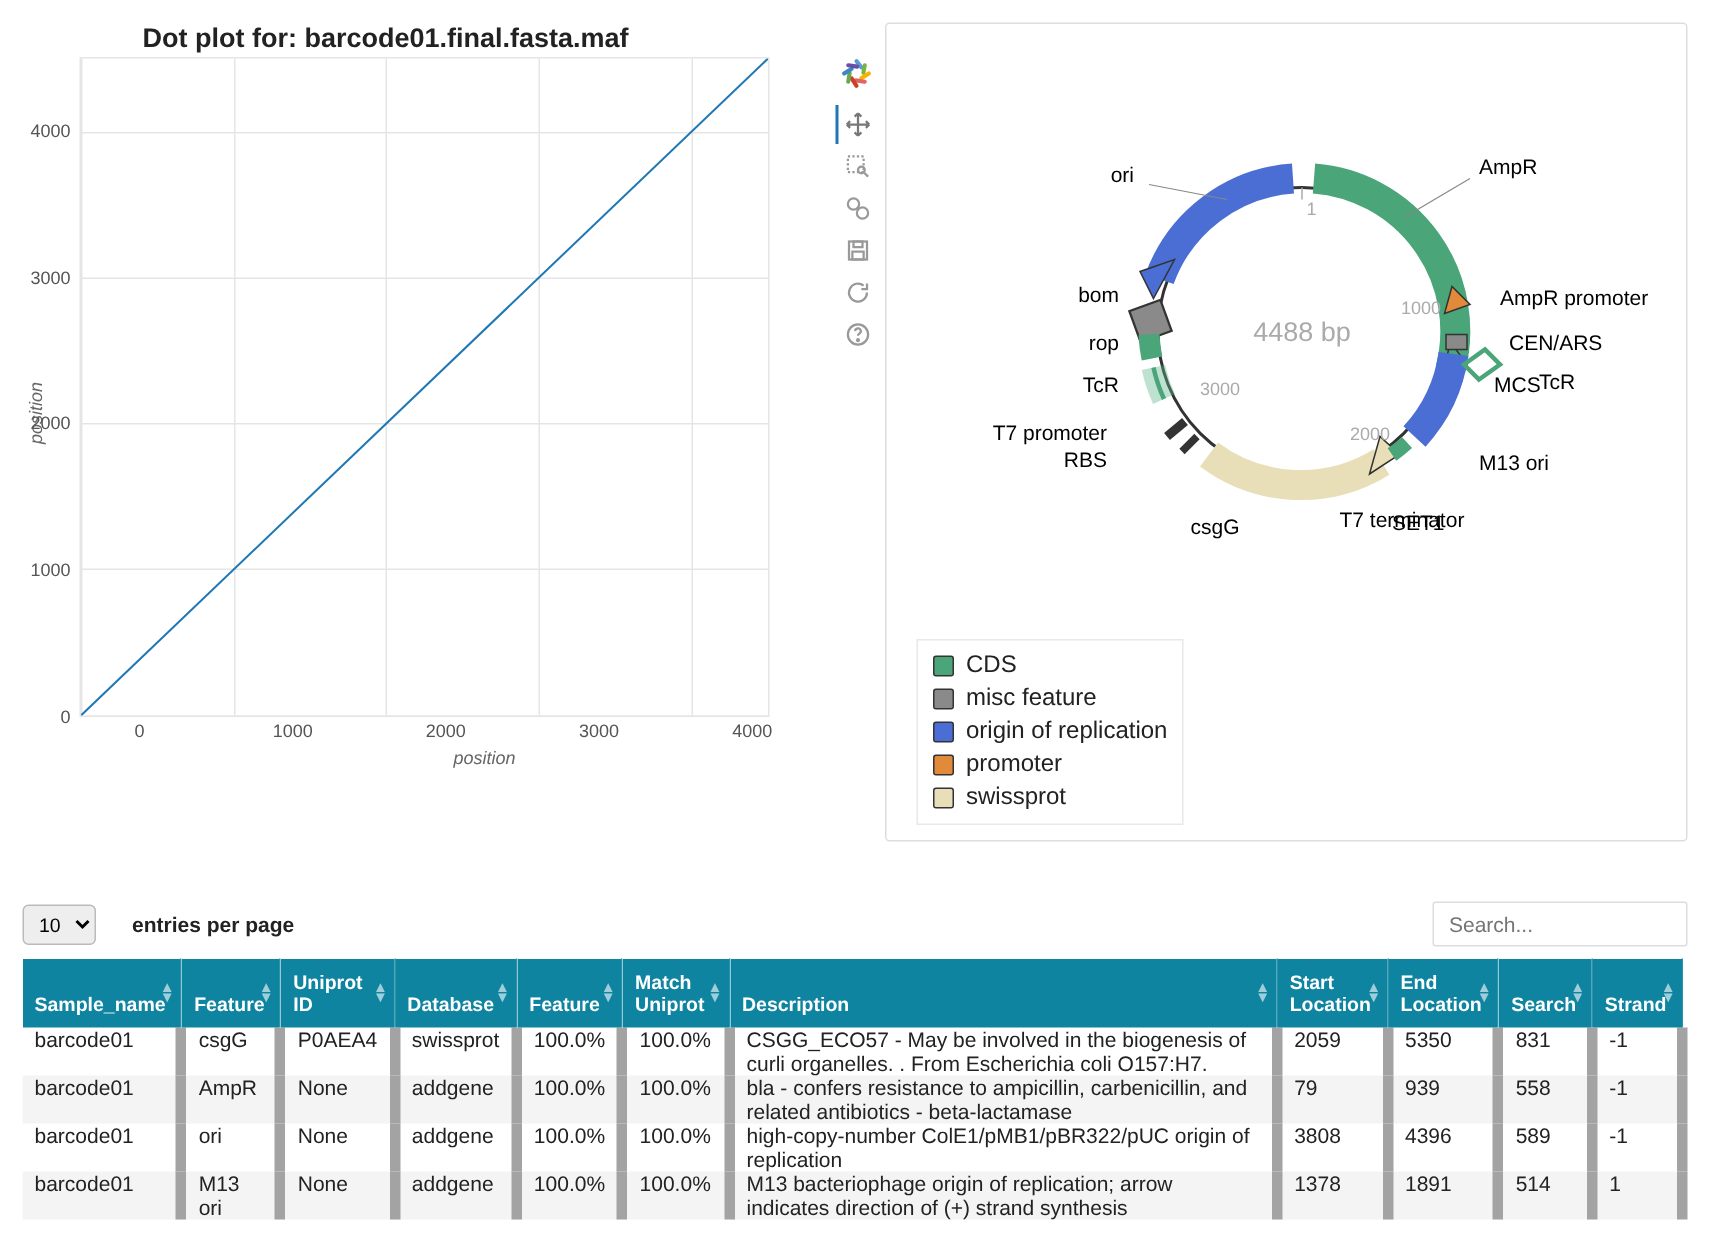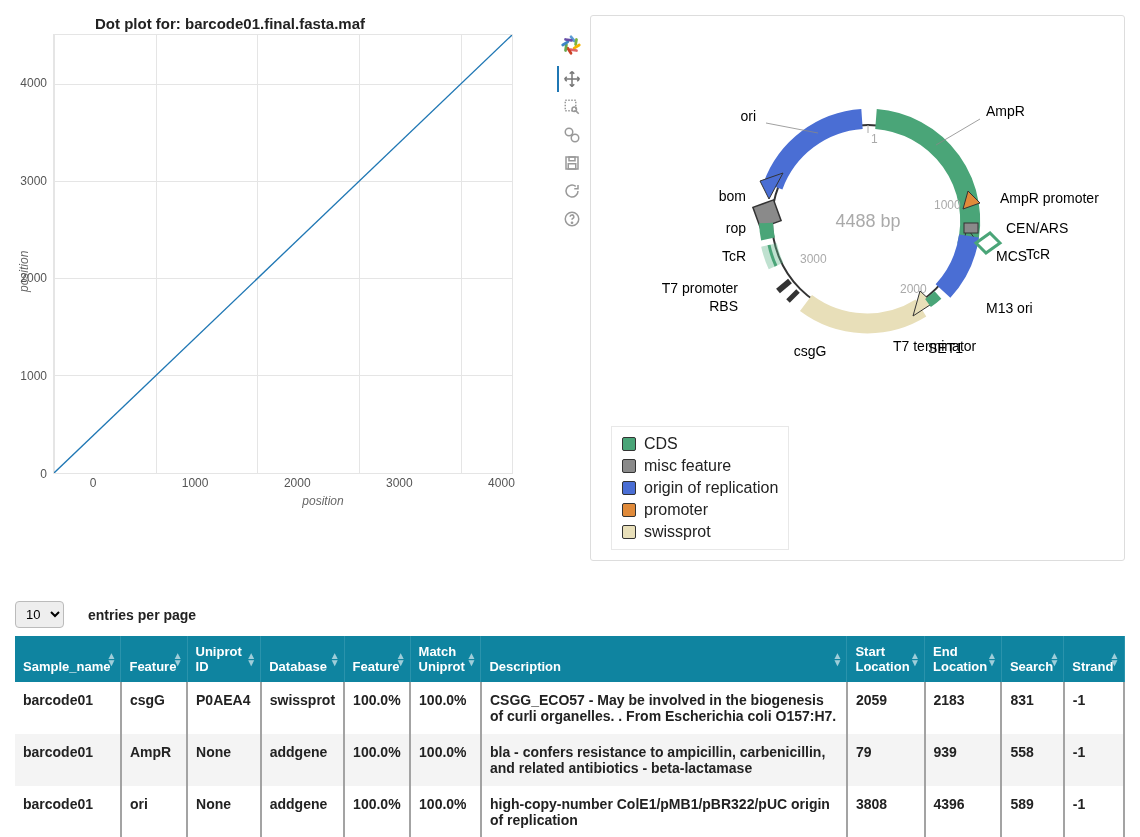--- a/index.html
+++ b/index.html
@@ -15,21 +15,21 @@
     display: flex;
     gap: 5px;
     margin-bottom: 40px;
   }
   .plot-wrap {
     position: relative;
     width: 570px;
   }
   .plot-title {
     font-weight: bold;
-    font-size: 15px;
+    font-size: 18px;
     margin-left: 80px;
     margin-bottom: 2px;
   }
   .plot-inner {
     display: flex;
   }
   .yaxis-lbl {
     writing-mode: vertical-rl;
     transform: rotate(180deg);
     font-style: italic;
@@ -167,24 +167,23 @@
     border-right: 1px solid #2a93ac;
     position: relative;
     vertical-align: bottom;
     font-size: 13px;
   }
   table.data thead th .sort-ind {
     position:absolute; right:4px; top:50%; transform:translateY(-50%);
     font-size: 10px; opacity: 0.6; line-height: 0.7;
   }
   table.data tbody td {
-    padding: 10px 8px;
-    border-right: 2px solid #a3a3a3;
+    padding: 0 8px;
+    border-right: 7px solid #a3a3a3;
     vertical-align: top;
-    font-weight: bold;
   }
   table.data tbody tr:nth-child(even) td { background: #f4f4f4; }
 </style>
 </head>
 <body>
 
 <div class="top-row">
 
   <div class="plot-wrap">
     <div class="plot-title">Dot plot for: barcode01.final.fasta.maf</div>
@@ -364,20 +363,21 @@
         </div>
     </div>
   </div>
 </div>
 
 <div class="table-controls">
   <select class="entries-select">
     <option>10</option>
   </select>
   <span style="font-weight:bold">entries per page</span>
+  <input class="search-box" placeholder="Search..." style="">
 </div>
 
 <table class="data">
   <thead>
     <tr>
       <th><span>Sample_name</span><span class="sort-ind">▲<br>▼</span></th>
       <th><span>Feature</span><span class="sort-ind">▲<br>▼</span></th>
       <th><span>Uniprot ID</span><span class="sort-ind">▲<br>▼</span></th>
       <th><span>Database</span><span class="sort-ind">▲<br>▼</span></th>
       <th><span>Feature</span><span class="sort-ind">▲<br>▼</span></th>
@@ -392,21 +392,21 @@
   <tbody id="tbody">
       <tr>
         <td>barcode01</td>
         <td>csgG</td>
         <td>P0AEA4</td>
         <td>swissprot</td>
         <td>100.0%</td>
         <td>100.0%</td>
         <td>CSGG_ECO57 - May be involved in the biogenesis of curli organelles. . From Escherichia coli O157:H7.</td>
         <td>2059</td>
-        <td>2183</td>
+        <td>5350</td>
         <td>831</td>
         <td>-1</td>
       </tr>
       <tr>
         <td>barcode01</td>
         <td>AmpR</td>
         <td>None</td>
         <td>addgene</td>
         <td>100.0%</td>
         <td>100.0%</td>

